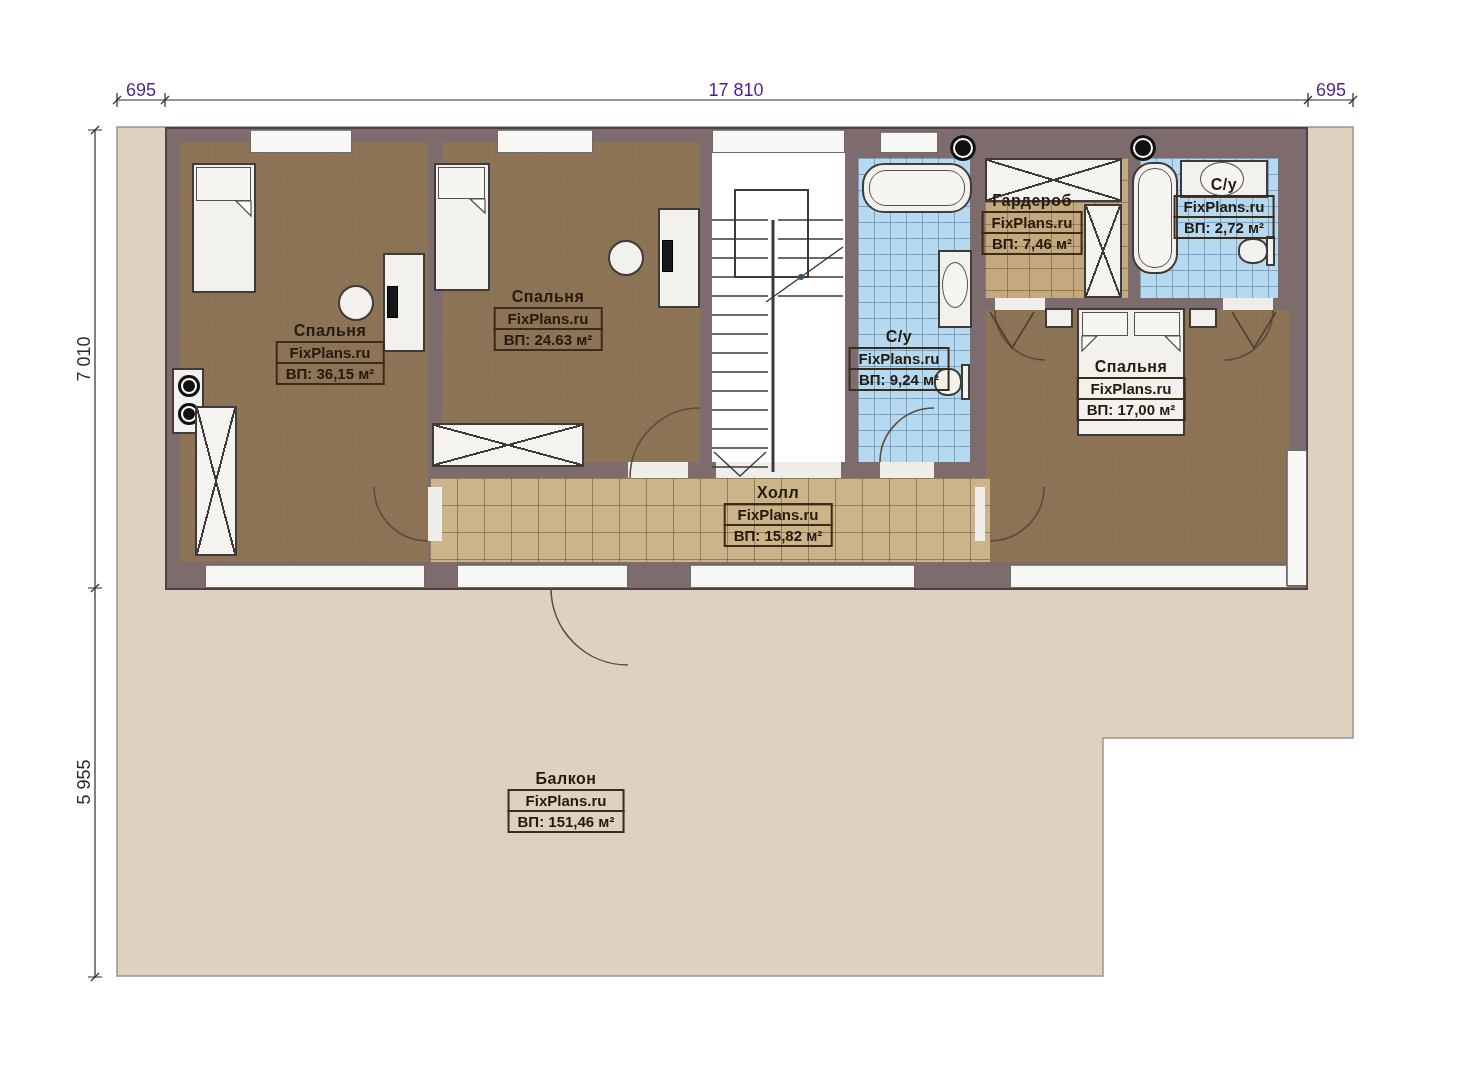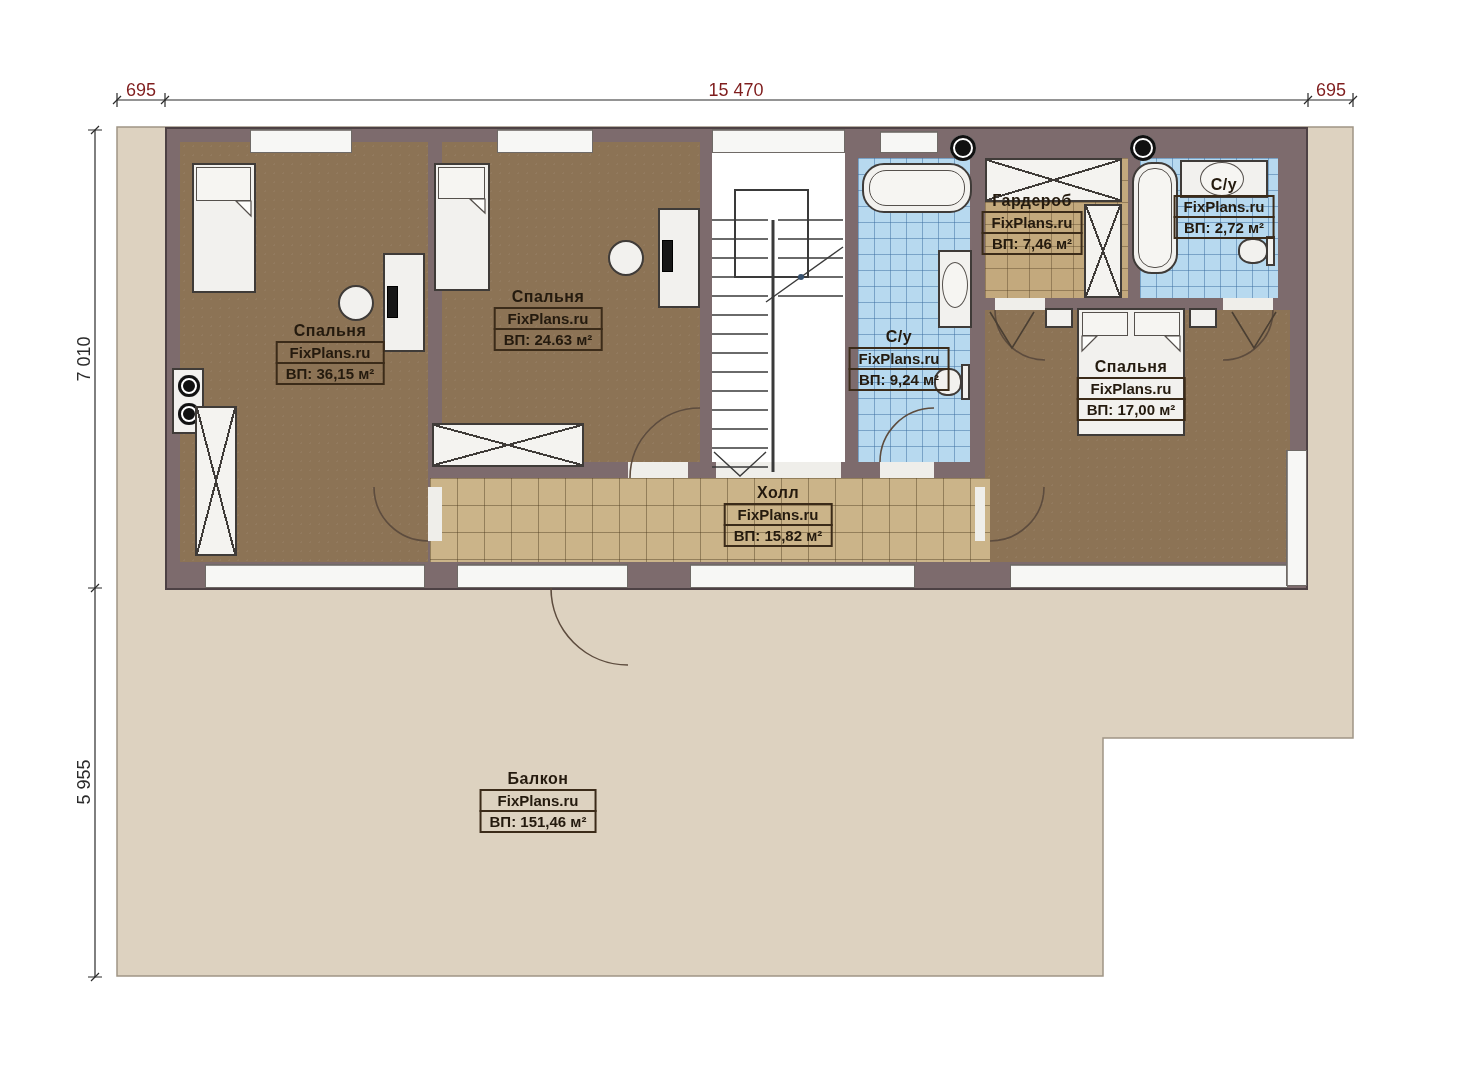--- a/index.html
+++ b/index.html
@@ -44,21 +44,21 @@
   .winv{background:#f7f7f5;border:1px solid #6f6a66;
        background-image:linear-gradient(90deg,#8b8683 1px, transparent 1px);
        background-position:50% 0;}
   .gap{background:#efeeea;}
   .vent{background:#111;border-radius:50%;box-shadow:inset 0 0 0 3px #111, inset 0 0 0 5px #fff;}
   .monitor{background:#171717;border:1px solid #000;}
 
   .rlabel{position:absolute;transform:translateX(-50%);text-align:center;z-index:5;color:#241a0e;}
   .rname{font-size:16px;font-weight:bold;letter-spacing:.5px;margin-bottom:3px;white-space:nowrap;}
   .rbox{border:2px solid #3b2b19;padding:1px 8px;font-size:15px;font-weight:bold;white-space:nowrap;margin-top:-2px;}
-  .dim{position:absolute;font-size:18px;color:#7f1d1d;transform:translateX(-50%);z-index:5;white-space:nowrap;}
+  .dim{position:absolute;font-size:18px;color:#4c1d95;transform:translateX(-50%);z-index:5;white-space:nowrap;}
   .dimv{position:absolute;font-size:18px;color:#2b2b2b;transform:translate(-50%,-50%) rotate(-90deg);z-index:5;white-space:nowrap;}
 </style>
 </head>
 <body>
 
 <div class="stage">
 
   <div class="abs terrace z1" style="left:117px;top:127px;width:1236px;height:611px;"></div>
   <div class="abs terrace z1" style="left:117px;top:736px;width:986px;height:240px;"></div>
   <svg class="under" width="1473" height="1080">
@@ -165,28 +165,28 @@
   <div class="rlabel" style="left:1131px;top:358px;">
     <div class="rname">Спальня</div>
     <div class="rbox">FixPlans.ru</div>
     <div class="rbox">ВП: 17,00 м²</div>
   </div>
   <div class="rlabel" style="left:778px;top:484px;">
     <div class="rname">Холл</div>
     <div class="rbox">FixPlans.ru</div>
     <div class="rbox">ВП: 15,82 м²</div>
   </div>
-  <div class="rlabel" style="left:538px;top:770px;">
+  <div class="rlabel" style="left:566px;top:770px;">
     <div class="rname">Балкон</div>
     <div class="rbox">FixPlans.ru</div>
     <div class="rbox">ВП: 151,46 м²</div>
   </div>
 
   <div class="dim" style="left:141px;top:80px;">695</div>
-  <div class="dim" style="left:736px;top:80px;">15 470</div>
+  <div class="dim" style="left:736px;top:80px;">17 810</div>
   <div class="dim" style="left:1331px;top:80px;">695</div>
   <div class="dimv" style="left:84px;top:359px;">7 010</div>
   <div class="dimv" style="left:84px;top:782px;">5 955</div>
 
   <svg class="overlay" width="1473" height="1080">
 
     <g stroke="#2b2b2b" stroke-width="1.2">
       <path d="M117 100 H1353"></path>
       <path d="M117 93 V107 M165 93 V107 M1308 93 V107 M1353 93 V107"></path>
       <path d="M113 104 L121 96 M161 104 L169 96 M1304 104 L1312 96 M1349 104 L1357 96"></path>

